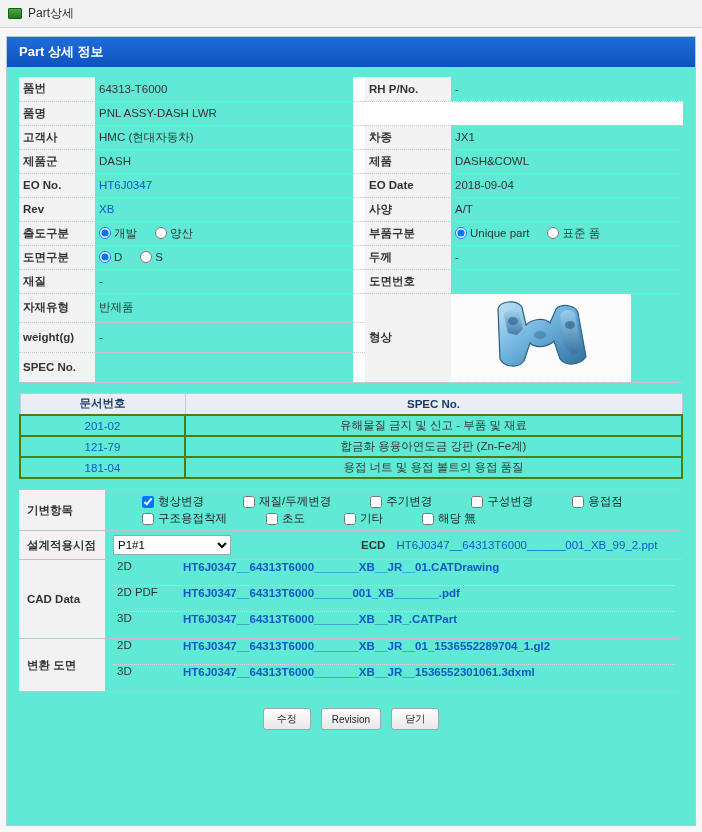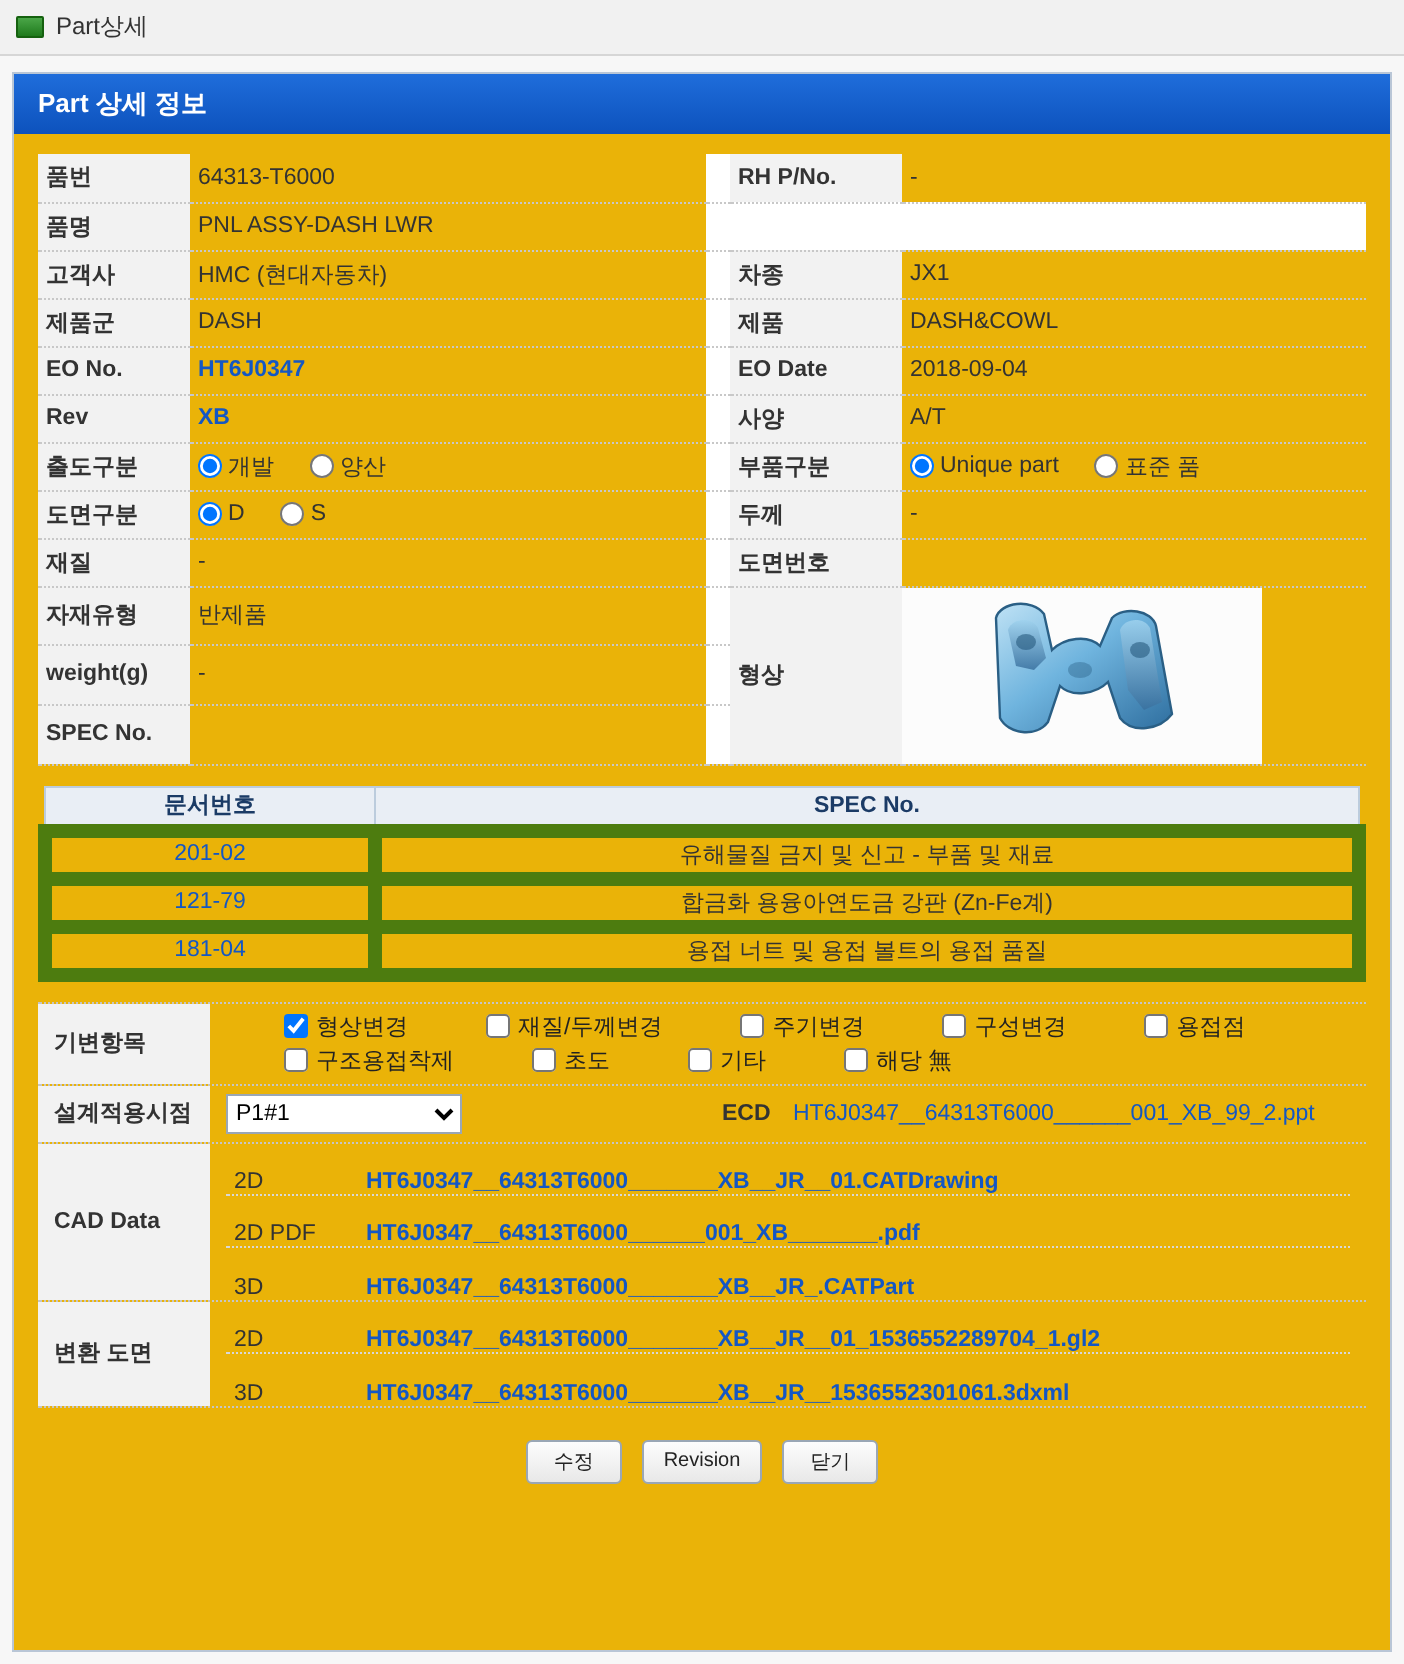--- a/index.html
+++ b/index.html
@@ -32,21 +32,21 @@
     background: linear-gradient(#4aa648, #1f7a1c);
     border: 1px solid #15610f;
     border-radius: 1px;
     display: inline-block;
   }
   .tb-title { font-size: 12px; color: #333; font-weight: normal; }
 
   
   .panel {
     margin: 8px 6px;
-    background: #eab308;
+    background: #5eead4;
     border: 1px solid #b9c6d6;
     height: 790px;
     position: relative;
   }
   .panel-header {
     height: 30px;
     background: #1060d0;
     background: linear-gradient(#1f6ddb, #0d52bd);
     color: #fff;
     font-weight: bold;
@@ -77,21 +77,21 @@
     color: #333;
     font-weight: bold;
     padding-left: 8px;
     border-bottom: 1px dotted #cfcfcf;
   }
   td.val {
     color: #333;
     padding-left: 8px;
   }
   td.blank { background: #ffffff; border-bottom: none; }
-  .link { color: #1457c4; text-decoration: none; font-weight: bold; }
+  .link { color: #1457c4; text-decoration: none; }
 
   .radio-row { display: flex; align-items: center; gap: 4px; }
   .rg { display: inline-flex; align-items: center; gap: 3px; margin-right: 14px; font-size: 11.5px; }
   input[type=radio], input[type=checkbox] {
     margin: 0; width: 12px; height: 12px; vertical-align: middle;
   }
 
   
   .shape-cell { padding: 0 !important; }
   .shape-box {
@@ -111,21 +111,21 @@
   }
   table.spec th {
     background: #e9eef5;
     color: #1b3b66;
     height: 22px;
     border: 1px solid #bcccdd;
     font-weight: bold;
   }
   table.spec td {
     height: 21px;
-    border: 7px solid #4d7c0f;
+    border: 2px solid #4d7c0f;
     text-align: center;
     color: #333;
   }
   table.spec td.doc a { color: #1457c4; text-decoration: none; }
 
   
   .sec {
     display: flex;
     align-items: stretch;
     border-top: 1px dotted #c6c6c6;
@@ -165,21 +165,21 @@
     font-size: 11.5px;
     font-weight: bold;
     color: #333;
   }
   .ecd a { font-weight: normal; color: #1457c4; text-decoration: none; margin-left: 8px; }
 
   
   .rows { flex: 1; }
   .drow {
     display: flex;
-    align-items: flex-end;
+    align-items: flex-start;
     height: 26px;
     border-bottom: 1px dotted #d8d8d8;
   }
   .drow:last-child { border-bottom: none; }
   .dtype { width: 70px; font-size: 11.5px; color: #333; padding-left: 4px; }
   .dlink a { color: #1457c4; text-decoration: none; font-weight: bold; font-size: 11.5px; }
 
   
   .footer {
     margin-top: 16px;

